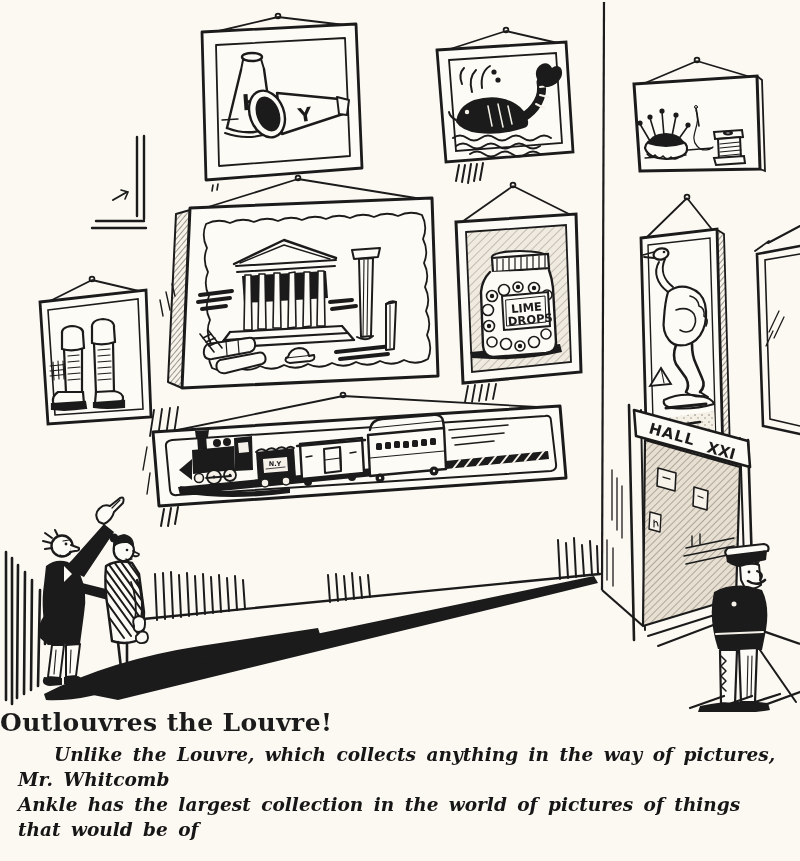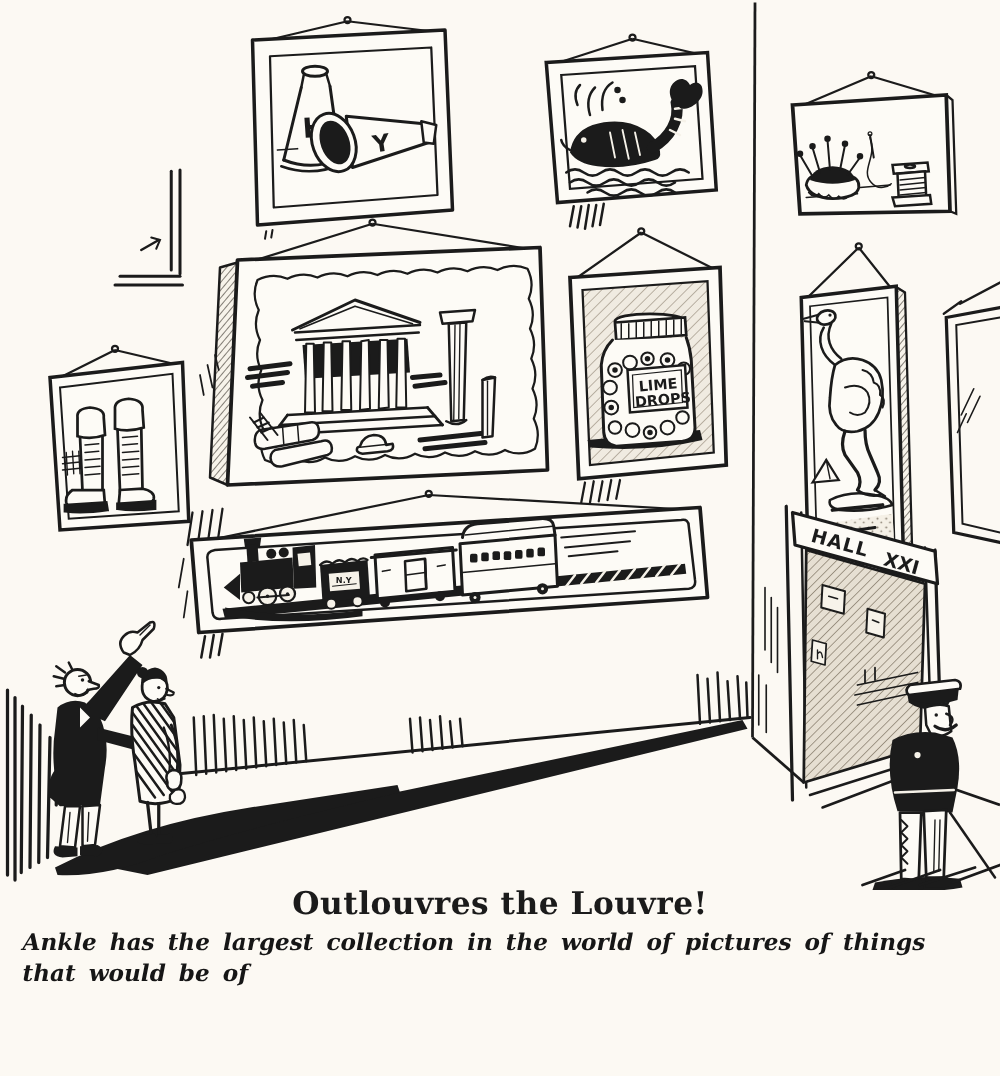--- a/index.html
+++ b/index.html
@@ -1,20 +1,20 @@
 <!DOCTYPE html>
 <html><head>
 <meta charset="utf-8">
 <style>
   html,body{margin:0;padding:0;}
   body{width:800px;height:861px;background:#fcf9f3;font-family:"DejaVu Serif",serif;}
   .stage{position:relative;width:800px;height:861px;overflow:hidden;background:#fcf9f3;}
   svg{display:block;}
   .caption{position:absolute;left:0;top:708px;width:800px;}
-  .cap-title{text-align:center;font-family:"DejaVu Serif",serif;font-weight:700;font-size:25px;color:#1b1b1b;letter-spacing:.4px;}
+  .cap-title{text-align:left;font-family:"DejaVu Serif",serif;font-weight:700;font-size:25px;color:#1b1b1b;letter-spacing:.4px;}
   .cap-body{margin-top:5px;padding:0 18px;color:#161616;font-family:"DejaVu Serif",serif;font-style:italic;font-weight:700;font-size:18.5px;line-height:25px;word-spacing:4px;}
   .cap-line.first{text-indent:36px;}
   text{font-family:"DejaVu Sans",sans-serif;fill:#1b1b1b;}
 </style>
 </head>
 <body>
 
 <div class="stage">
 <svg width="800" height="712" viewBox="0 0 800 712">
   <defs>
@@ -473,17 +473,18 @@
     <path d="M721,656 l5,5 l-5,5 l5,5 l-5,5 l5,5 l-5,5 l5,5" stroke="#1b1b1b" stroke-width="1.5" fill="none"></path>
     <path d="M748,656 L747,698 M752,656 L751,697" stroke="#1b1b1b" stroke-width="1.1"></path>
     <path d="M714,704 L737,703 L739,711 Q722,715 712,710 Z M741,702 L757,701 Q764,706 757,710 L740,710 Z" fill="#1b1b1b"></path>
     <path d="M690,708 L724,696 M712,710 L752,696 M736,708 L780,694 M762,706 L800,692" stroke="#1b1b1b" stroke-width="2.2"></path>
   </g>
 </svg>
 
   <div class="caption">
     <div class="cap-title">Outlouvres the Louvre!</div>
     <div class="cap-body">
+      <div class="cap-line first">Unlike the Louvre, which collects anything in the way of pictures, Mr. Whitcomb</div>
       <div class="cap-line">Ankle has the largest collection in the world of pictures of things that would be of</div>
 
     </div>
   </div>
 </div>
 
 </body></html>

